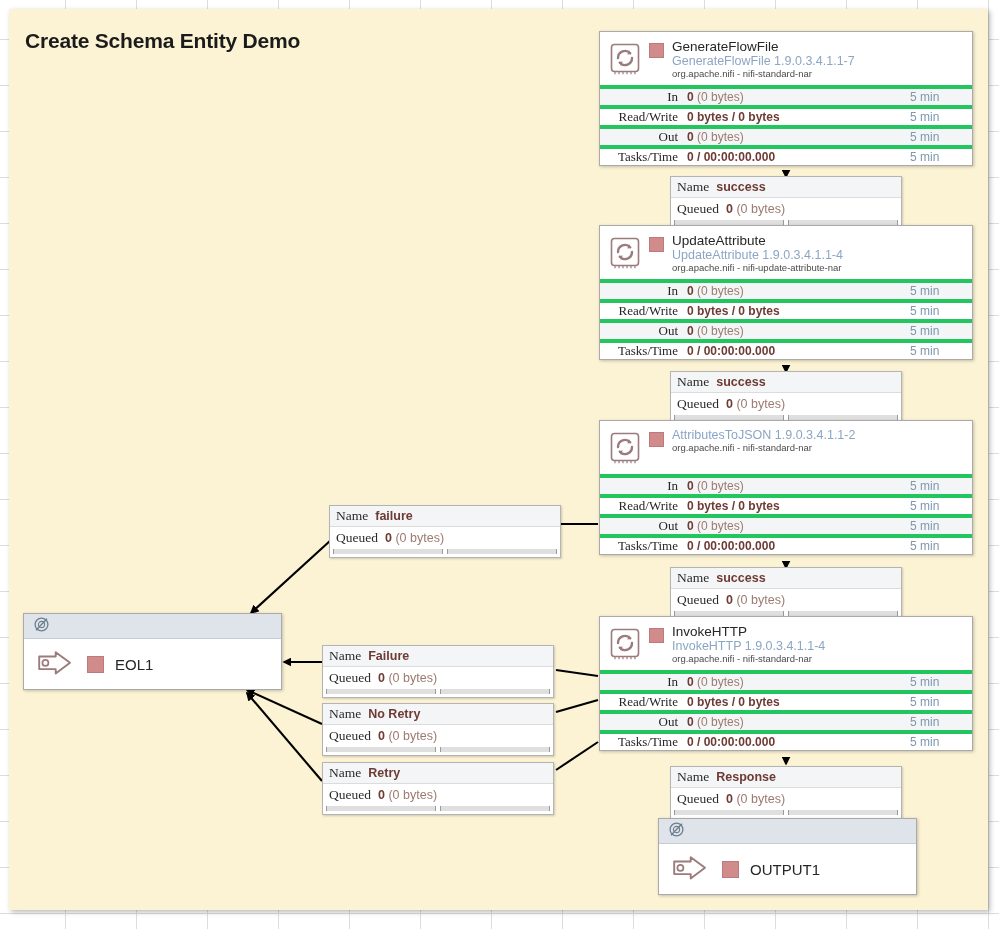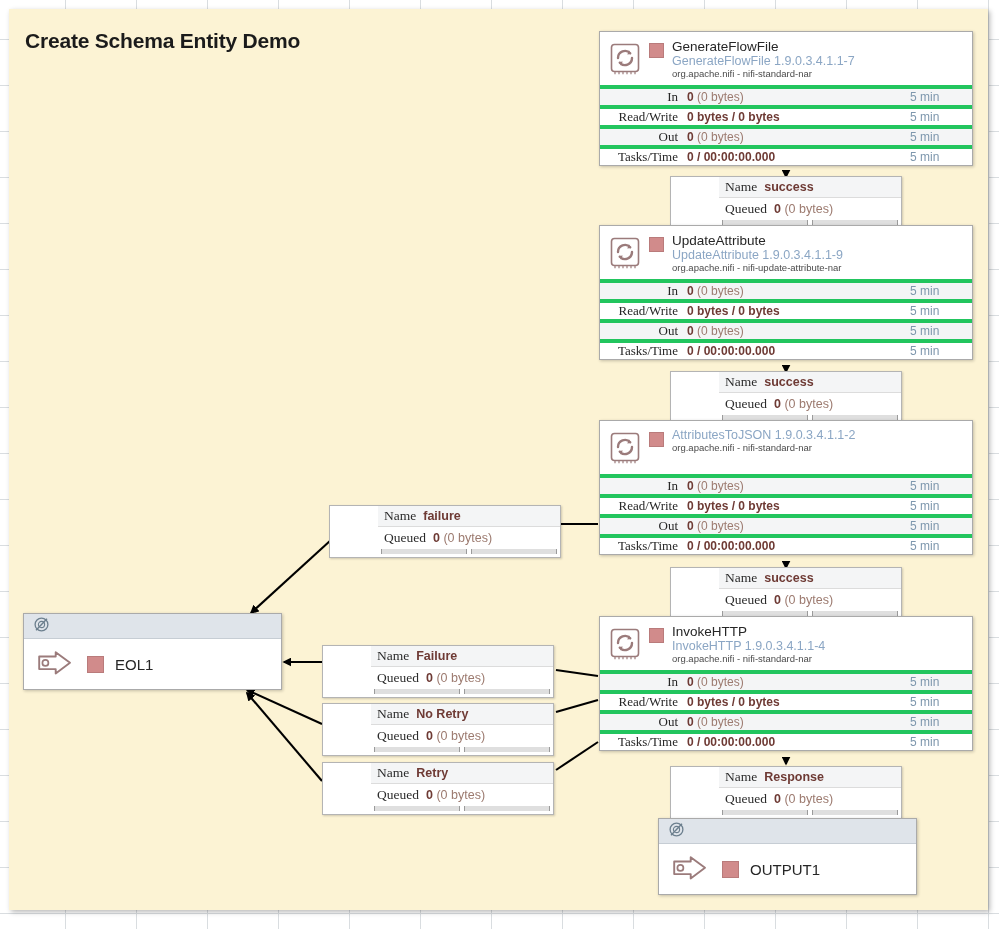--- a/index.html
+++ b/index.html
@@ -80,21 +80,20 @@
     width:62px;flex:0 0 62px;
     color:#7e97ad;font-size:12px;
   }
   
   .conn{
     position:absolute;width:232px;
     background:#ffffff;
     border:1px solid #b4b4b4;
     box-shadow:1px 1px 2px rgba(0,0,0,.18);
     box-sizing:border-box;
-    padding-left:48px;
   }
   .conn-row{
     display:flex;align-items:center;height:21px;
     font-size:12.5px;box-sizing:border-box;
   }
   .conn-row.name{background:#f4f5f6;border-bottom:1px solid #dcdcdc;}
   .conn-k{
     font-family:"Liberation Serif", serif;font-size:13.5px;
     color:#2b2b2b;padding-left:6px;
   }
@@ -259,21 +258,21 @@
             <path d="M15 31 v2.2"></path>
           <path d="M19 31 v2.2"></path>
             <path d="M23 31 v2.2"></path>
             <path d="M27 31 v2.2"></path>
         </g>
       </svg>
     </span>
     <span class="proc-run"></span>
     <span class="proc-names">
       <div class="proc-name">UpdateAttribute</div>
-      <div class="proc-type">UpdateAttribute 1.9.0.3.4.1.1-9</div>
+      <div class="proc-type">UpdateAttribute 1.9.0.3.4.1.1-4</div>
       <div class="proc-bundle">org.apache.nifi - nifi-update-attribute-nar</div>
     </span>
   </div>
   <div class="stat-row alt">
     <span class="stat-label">In</span>
     <span class="stat-val"><b>0</b> <span class="muted">(0 bytes)</span></span>
     <span class="stat-time">5 min</span>
   </div>
   <div class="stat-row">
     <span class="stat-label">Read/Write</span>

